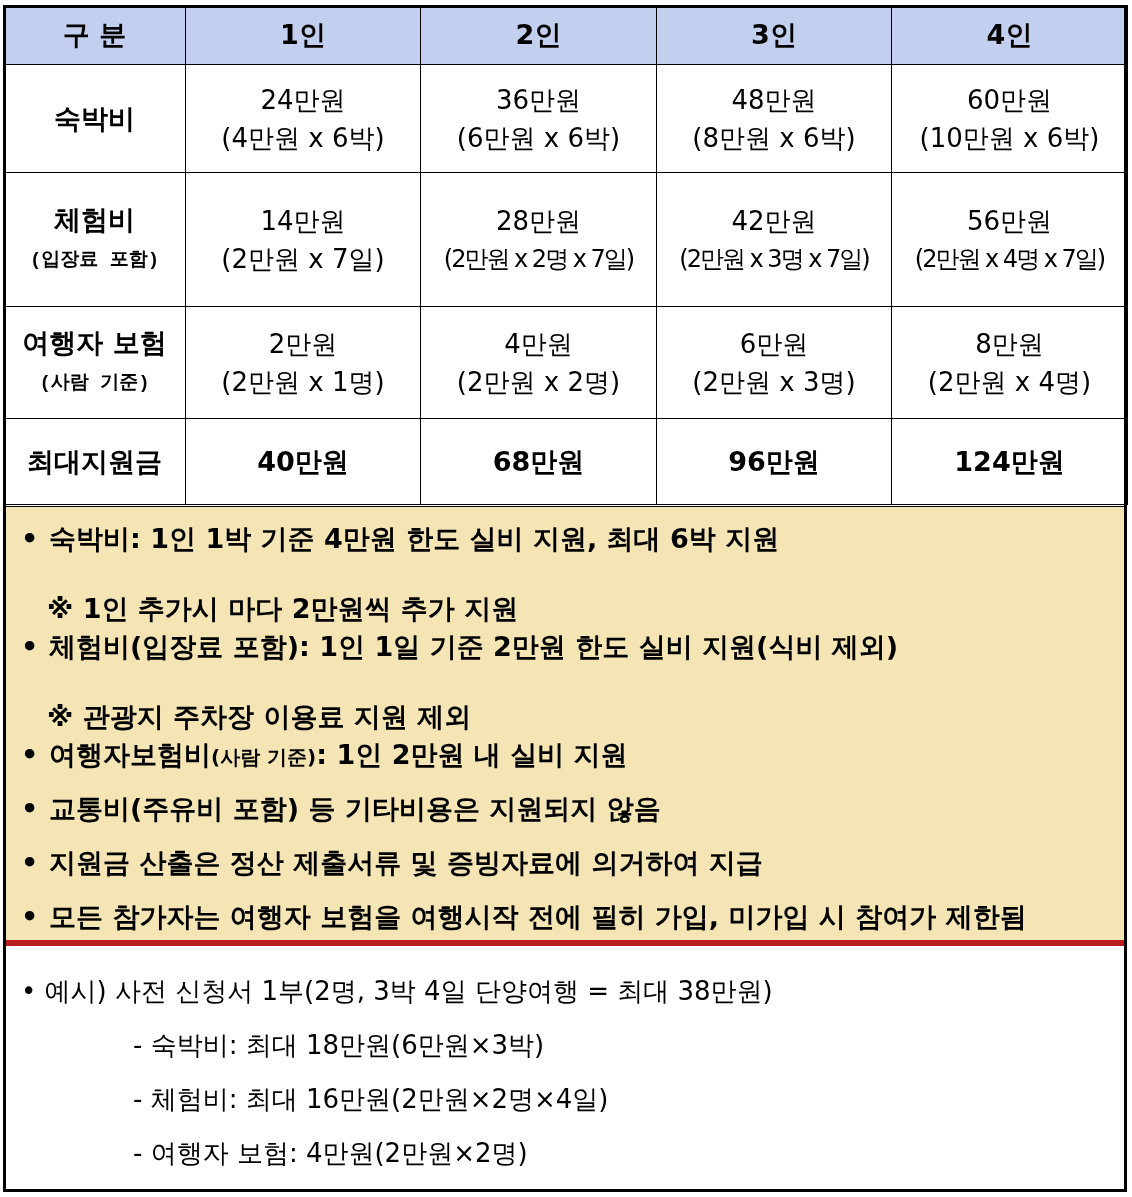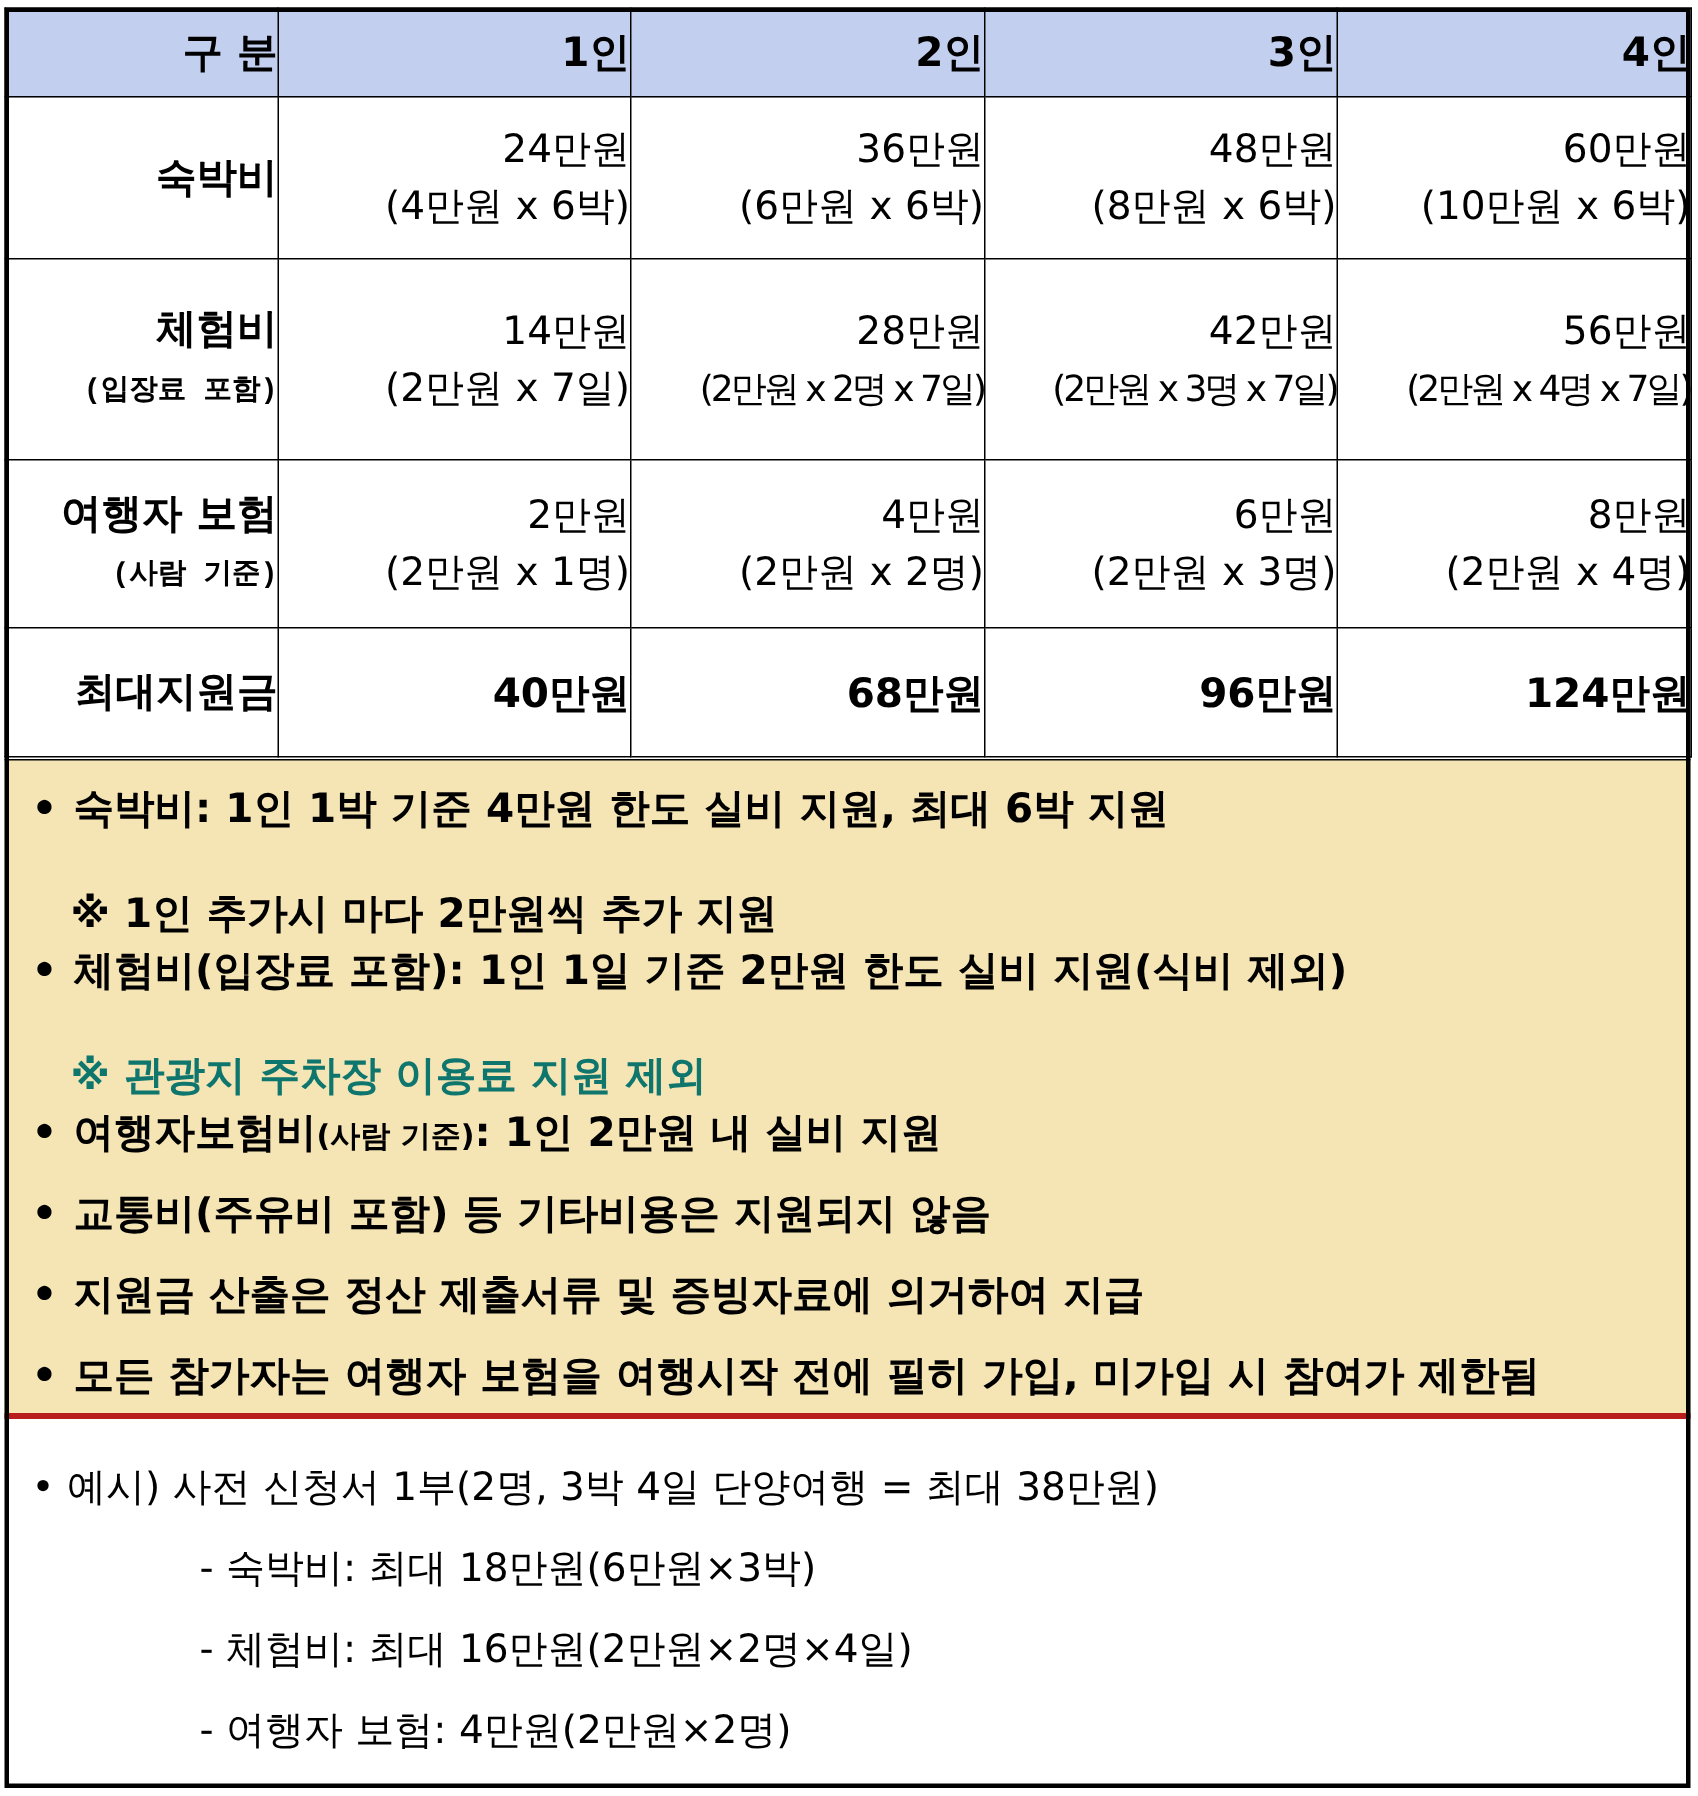--- a/index.html
+++ b/index.html
@@ -1,35 +1,35 @@
 <!DOCTYPE html>
 <html><head>
   <meta charset="utf-8">
   <style>
     html, body { margin: 0; padding: 0; background: #ffffff; }
     body { width: 1132px; height: 1197px; position: relative; overflow: hidden;
            font-family: "DejaVu Sans", "Liberation Sans", sans-serif; color: #000; }
     .frame { position: absolute; left: 3px; top: 5px; width: 1124px; height: 1187px;
              border: 3px solid #000; box-sizing: border-box; }
     table.grid { position: absolute; left: 3px; top: 5px; width: 1124px; border-collapse: collapse; table-layout: fixed; }
-    table.grid td, table.grid th { border: 1.5px solid #000; text-align: right; vertical-align: middle; padding: 0; }
+    table.grid td, table.grid th { border: 1.5px solid #000; text-align: center; vertical-align: middle; padding: 0; }
     table.grid th { background: #c3cfee; height: 58px; font-size: 27px; font-weight: bold; }
     .rowhead { font-weight: bold; font-size: 27px; line-height: 40px; }
     .rowhead .sub { font-size: 19px; font-family: Liberation Mono, monospace; }
     .cell { font-size: 26px; line-height: 38px; margin-top: 38px; }
     .cell .cond { font-size: 24px; letter-spacing: -2px; }
     .total { font-weight: bold; font-size: 27px; }
     .r1 { height: 108px; } .r2 { height: 134px; } .r3 { height: 112px; } .r4 { height: 86px; }
     .notes { position: absolute; left: 3px; top: 506px; width: 1124px; height: 440px;
-             background: #f5e5b5; border-top: 1.5px solid #000; border-bottom: 4px solid #b91c1c; box-sizing: border-box; }
+             background: #f5e5b5; border-top: 1.5px solid #000; border-bottom: 6px solid #b91c1c; box-sizing: border-box; }
     .note { position: absolute; left: 18px; font-size: 27px; font-weight: bold; white-space: nowrap; }
     .note .bullet { display: inline-block; width: 28px; }
     .note .small { font-size: 20px; }
     .note.indent { left: 44px; margin-top: 16px; }
-    .note.red { color: #0f766e; }
+    .note.red { color: #000000; }
     .example { position: absolute; left: 3px; top: 946px; width: 1124px; height: 246px; text-align: center; }
     .ex { position: absolute; font-size: 26px; white-space: nowrap; }
   </style>
 </head>
 <body>
 
 <table class="grid">
   <colgroup>
     <col style="width:182px">
       <col style="width:235px">

